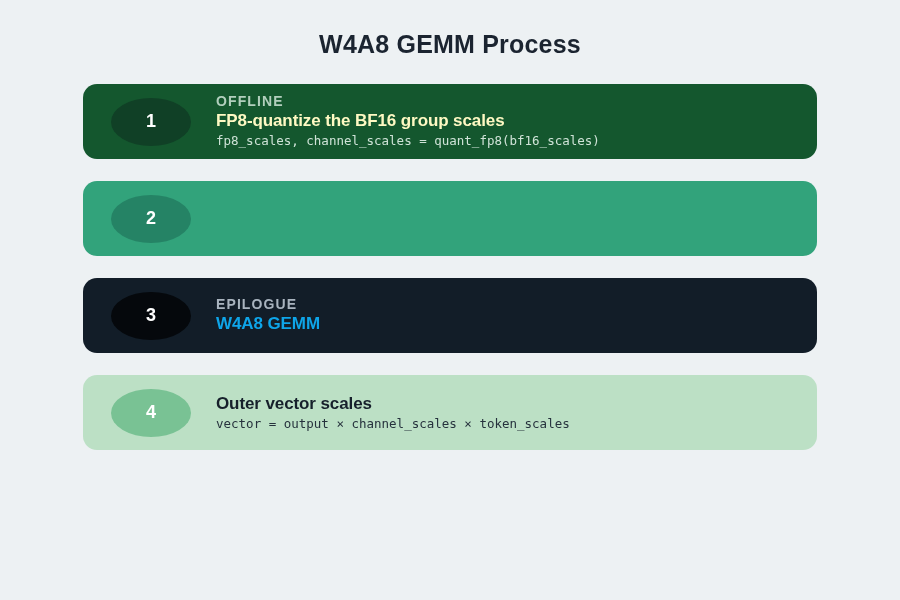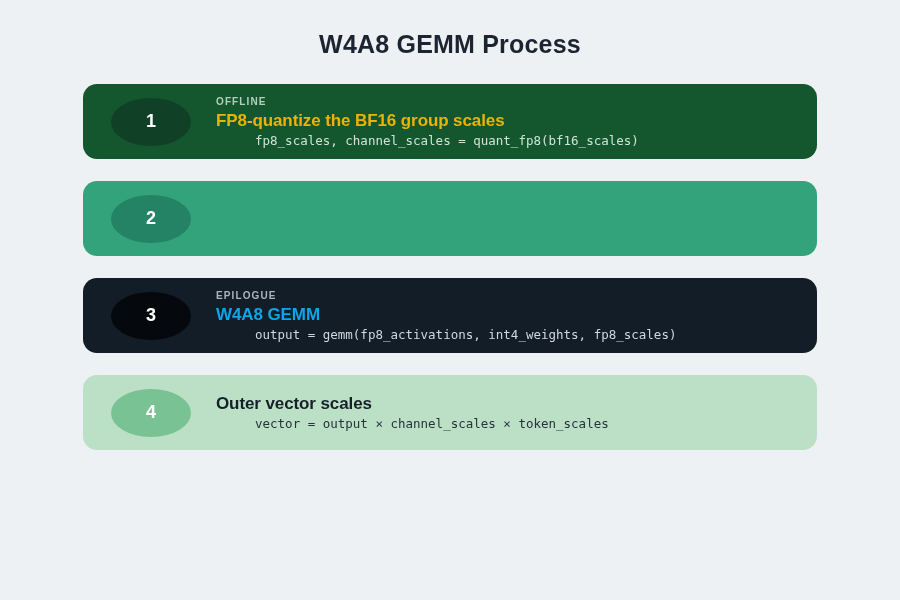--- a/index.html
+++ b/index.html
@@ -66,47 +66,46 @@
   }
   .step-body {
     flex: 1 1 auto;
     min-width: 0;
     display: flex;
     flex-direction: column;
     justify-content: center;
     padding-top: 1px;
   }
   .kicker {
-    font-size: 10px;
+    font-size: 14px;
     font-weight: bold;
     letter-spacing: 1.1px;
     line-height: 13px;
     margin-bottom: 3px;
   }
   .headline {
     font-size: 17px;
     font-weight: bold;
     line-height: 20px;
     letter-spacing: -0.1px;
     white-space: nowrap;
   }
   .code {
     font-family: "DejaVu Sans Mono", "Liberation Mono", monospace;
     font-size: 12.5px;
     line-height: 17px;
     margin-top: 1px;
     white-space: nowrap;
-    margin-left: 39px;
   }
 
   
   .card-1 { background: #14572e; }
   .card-1 .badge { background: #104026; }
   .card-1 .kicker { color: #b2cfbd; }
-  .card-1 .headline { color: #eab308; }
+  .card-1 .headline { color: #fef9c3; }
   .card-1 .code { color: #cfe3d7; }
 
   
   .card-2 { background: #32a37b; }
   .card-2 .badge { background: #258365; }
   .card-2 .kicker { color: #d5ece2; }
   .card-2 .headline { color: #ffffff; }
   .card-2 .code { color: #e4f2ec; }
 
   
@@ -143,21 +142,20 @@
 
     <div class="step-card card-2">
       <div class="badge">2</div>
     </div>
 
     <div class="step-card card-3">
       <div class="badge">3</div>
       <div class="step-body">
         <div class="kicker">EPILOGUE</div>
         <div class="headline">W4A8 GEMM</div>
-        <div class="code">output = gemm(fp8_activations, int4_weights, fp8_scales)</div>
       </div>
     </div>
 
     <div class="step-card card-4">
       <div class="badge">4</div>
       <div class="step-body">
         <div class="headline">Outer vector scales</div>
         <div class="code">vector = output × channel_scales × token_scales</div>
       </div>
     </div>

